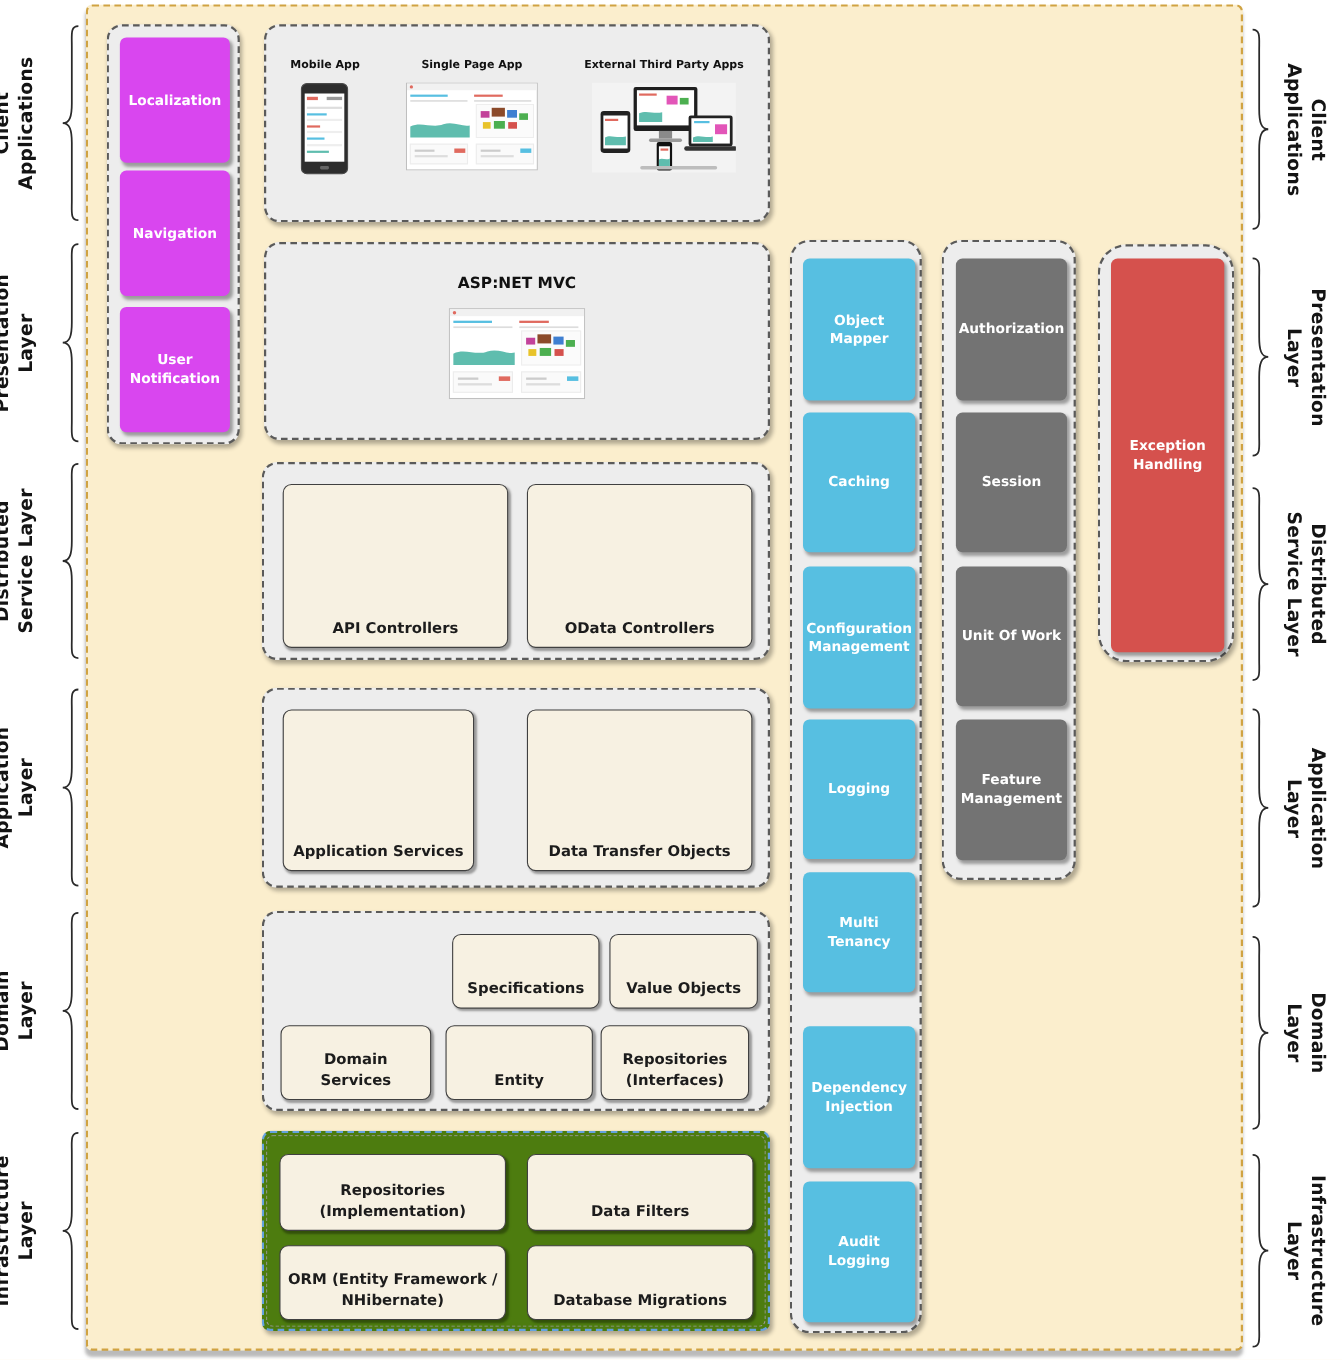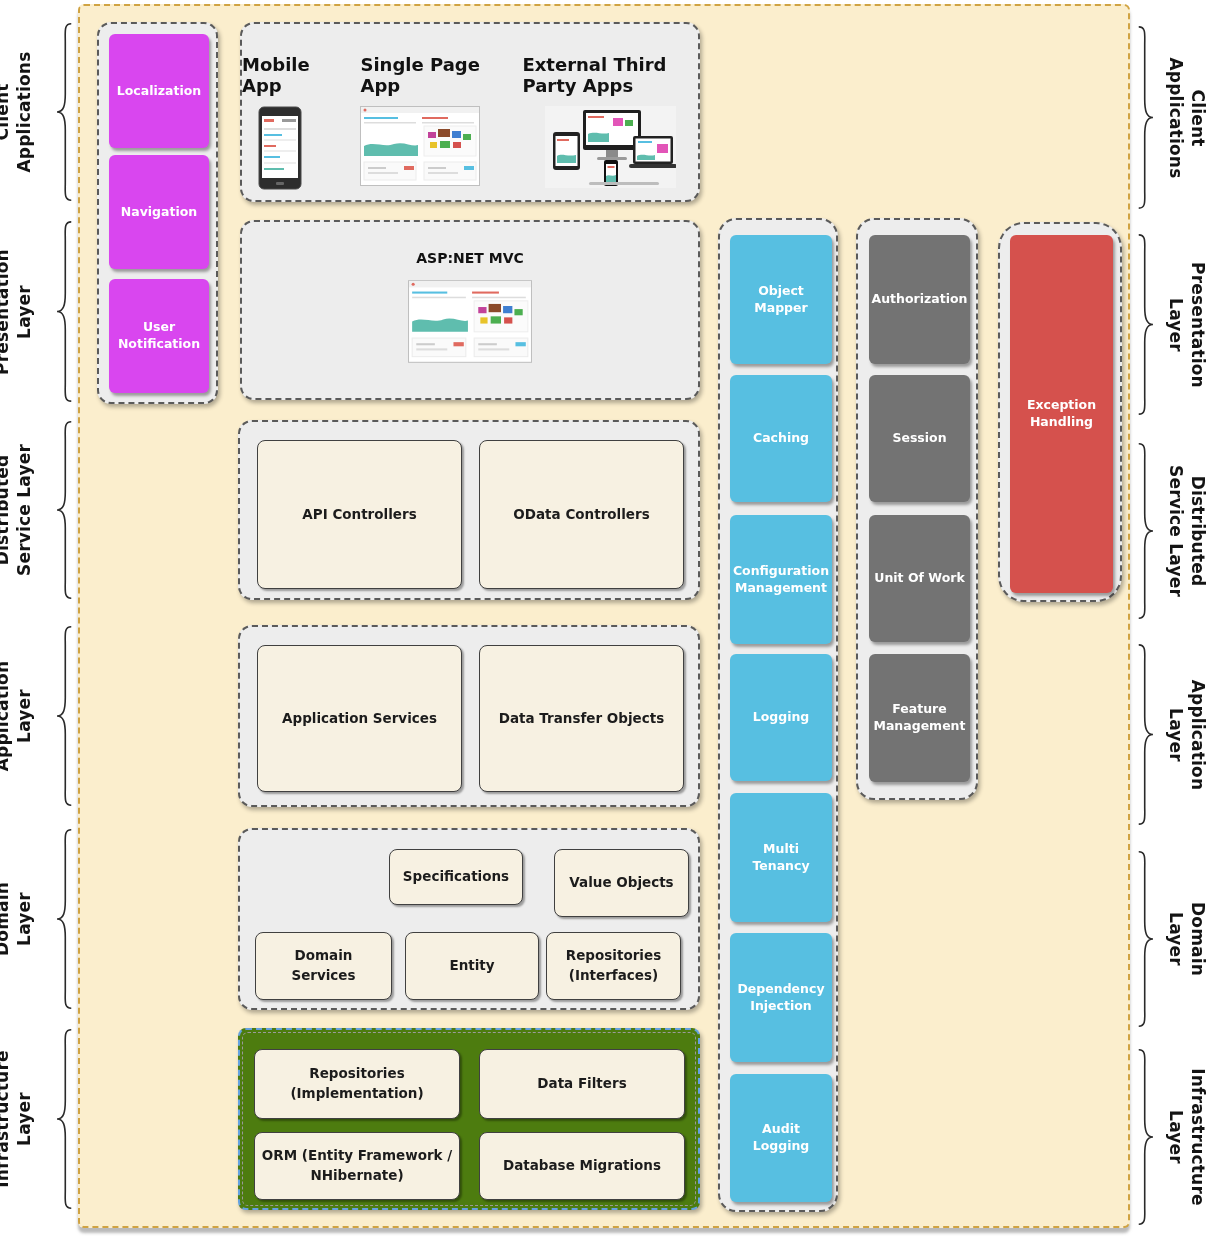--- a/index.html
+++ b/index.html
@@ -18,29 +18,29 @@
   
   .node{position:absolute;display:flex;align-items:center;justify-content:center;
         text-align:center;color:#fff;font-weight:bold;font-size:12.5px;line-height:1.35;
         border-radius:6px;box-shadow:2px 3px 3px rgba(0,0,0,.35);padding:4px;box-sizing:border-box;}
   .node.blue{background:#d946ef;}
   .node.cyan{background:#57bfe1;}
   .node.green{background:#737373;}
   .node.red{background:#d5514d;}
 
   
-  .cream{position:absolute;display:flex;align-items:center;justify-content:center;text-align:center;
+  .cream{position:absolute;display:flex;align-items:flex-end;justify-content:center;text-align:center;
          background:#f7f1e2;border:1.5px solid #404040;border-radius:8px;
          box-shadow:2px 2px 2px rgba(0,0,0,.35);color:#1c1c1c;font-weight:600;font-size:13.5px;
          line-height:1.45;padding:6px;box-sizing:border-box;}
 
   
   .figrow{display:flex;justify-content:center;align-items:flex-start;gap:42px;padding-top:30px;}
   .figure{display:flex;flex-direction:column;align-items:center;gap:10px;}
-  .figlabel{font-weight:bold;font-size:18px;color:#111;}
+  .figlabel{font-weight:bold;font-size:10px;color:#111;}
   .mvcpanel{display:flex;flex-direction:column;align-items:center;padding-top:28px;gap:14px;}
 
   
   .infra{position:absolute;border:2px dashed #64a2e0;border-radius:8px;background:#4d7c0f;
          box-shadow:2px 3px 4px rgba(0,0,0,.3);box-sizing:border-box;}
   .infra .inner{position:absolute;left:2px;top:2px;right:2px;bottom:2px;
                 border:1.5px dashed #9a9a9a;border-radius:6px;}
 
   
   .gut{position:absolute;width:86px;}
@@ -258,30 +258,30 @@
   <div class="panel" style="left:238px;top:420px;width:462px;height:180px">
     <div class="cream" style="left:17px;top:18px;width:205px;height:149px">
         <span>API Controllers</span>
       </div>
     <div class="cream" style="left:239px;top:18px;width:205px;height:149px">
         <span>OData Controllers</span>
       </div>
   </div>
 
   <div class="panel" style="left:238px;top:625px;width:462px;height:182px">
-    <div class="cream" style="left:17px;top:18px;width:205px;height:147px">
+    <div class="cream" style="left:17px;top:18px;width:174px;height:147px">
         <span>Application Services</span>
       </div>
     <div class="cream" style="left:239px;top:18px;width:205px;height:147px">
         <span>Data Transfer Objects</span>
       </div>
   </div>
 
   <div class="panel" style="left:238px;top:828px;width:462px;height:182px">
-    <div class="cream" style="left:149px;top:19px;width:134px;height:56px">
+    <div class="cream" style="left:171px;top:19px;width:134px;height:68px">
         <span>Specifications</span>
       </div>
     <div class="cream" style="left:314px;top:19px;width:135px;height:68px">
         <span>Value Objects</span>
       </div>
     <div class="cream" style="left:15px;top:102px;width:137px;height:68px">
         <span>Domain Services</span>
       </div>
     <div class="cream" style="left:165px;top:102px;width:134px;height:68px">
         <span>Entity</span>
@@ -313,21 +313,21 @@
       </div>
     <div class="node cyan" style="left:10px;top:155px;width:102px;height:127px">
         <span>Caching</span>
       </div>
     <div class="node cyan" style="left:10px;top:295px;width:102px;height:129px">
         <span>Configuration Management</span>
       </div>
     <div class="node cyan" style="left:10px;top:434px;width:102px;height:127px">
         <span>Logging</span>
       </div>
-    <div class="node cyan" style="left:10px;top:573px;width:102px;height:129px">
+    <div class="node cyan" style="left:10px;top:573px;width:102px;height:109px">
         <span>Multi Tenancy</span>
       </div>
     <div class="node cyan" style="left:10px;top:713px;width:102px;height:129px">
         <span>Dependency Injection</span>
       </div>
     <div class="node cyan" style="left:10px;top:854px;width:102px;height:128px">
         <span>Audit Logging</span>
       </div>
   </div>
 

